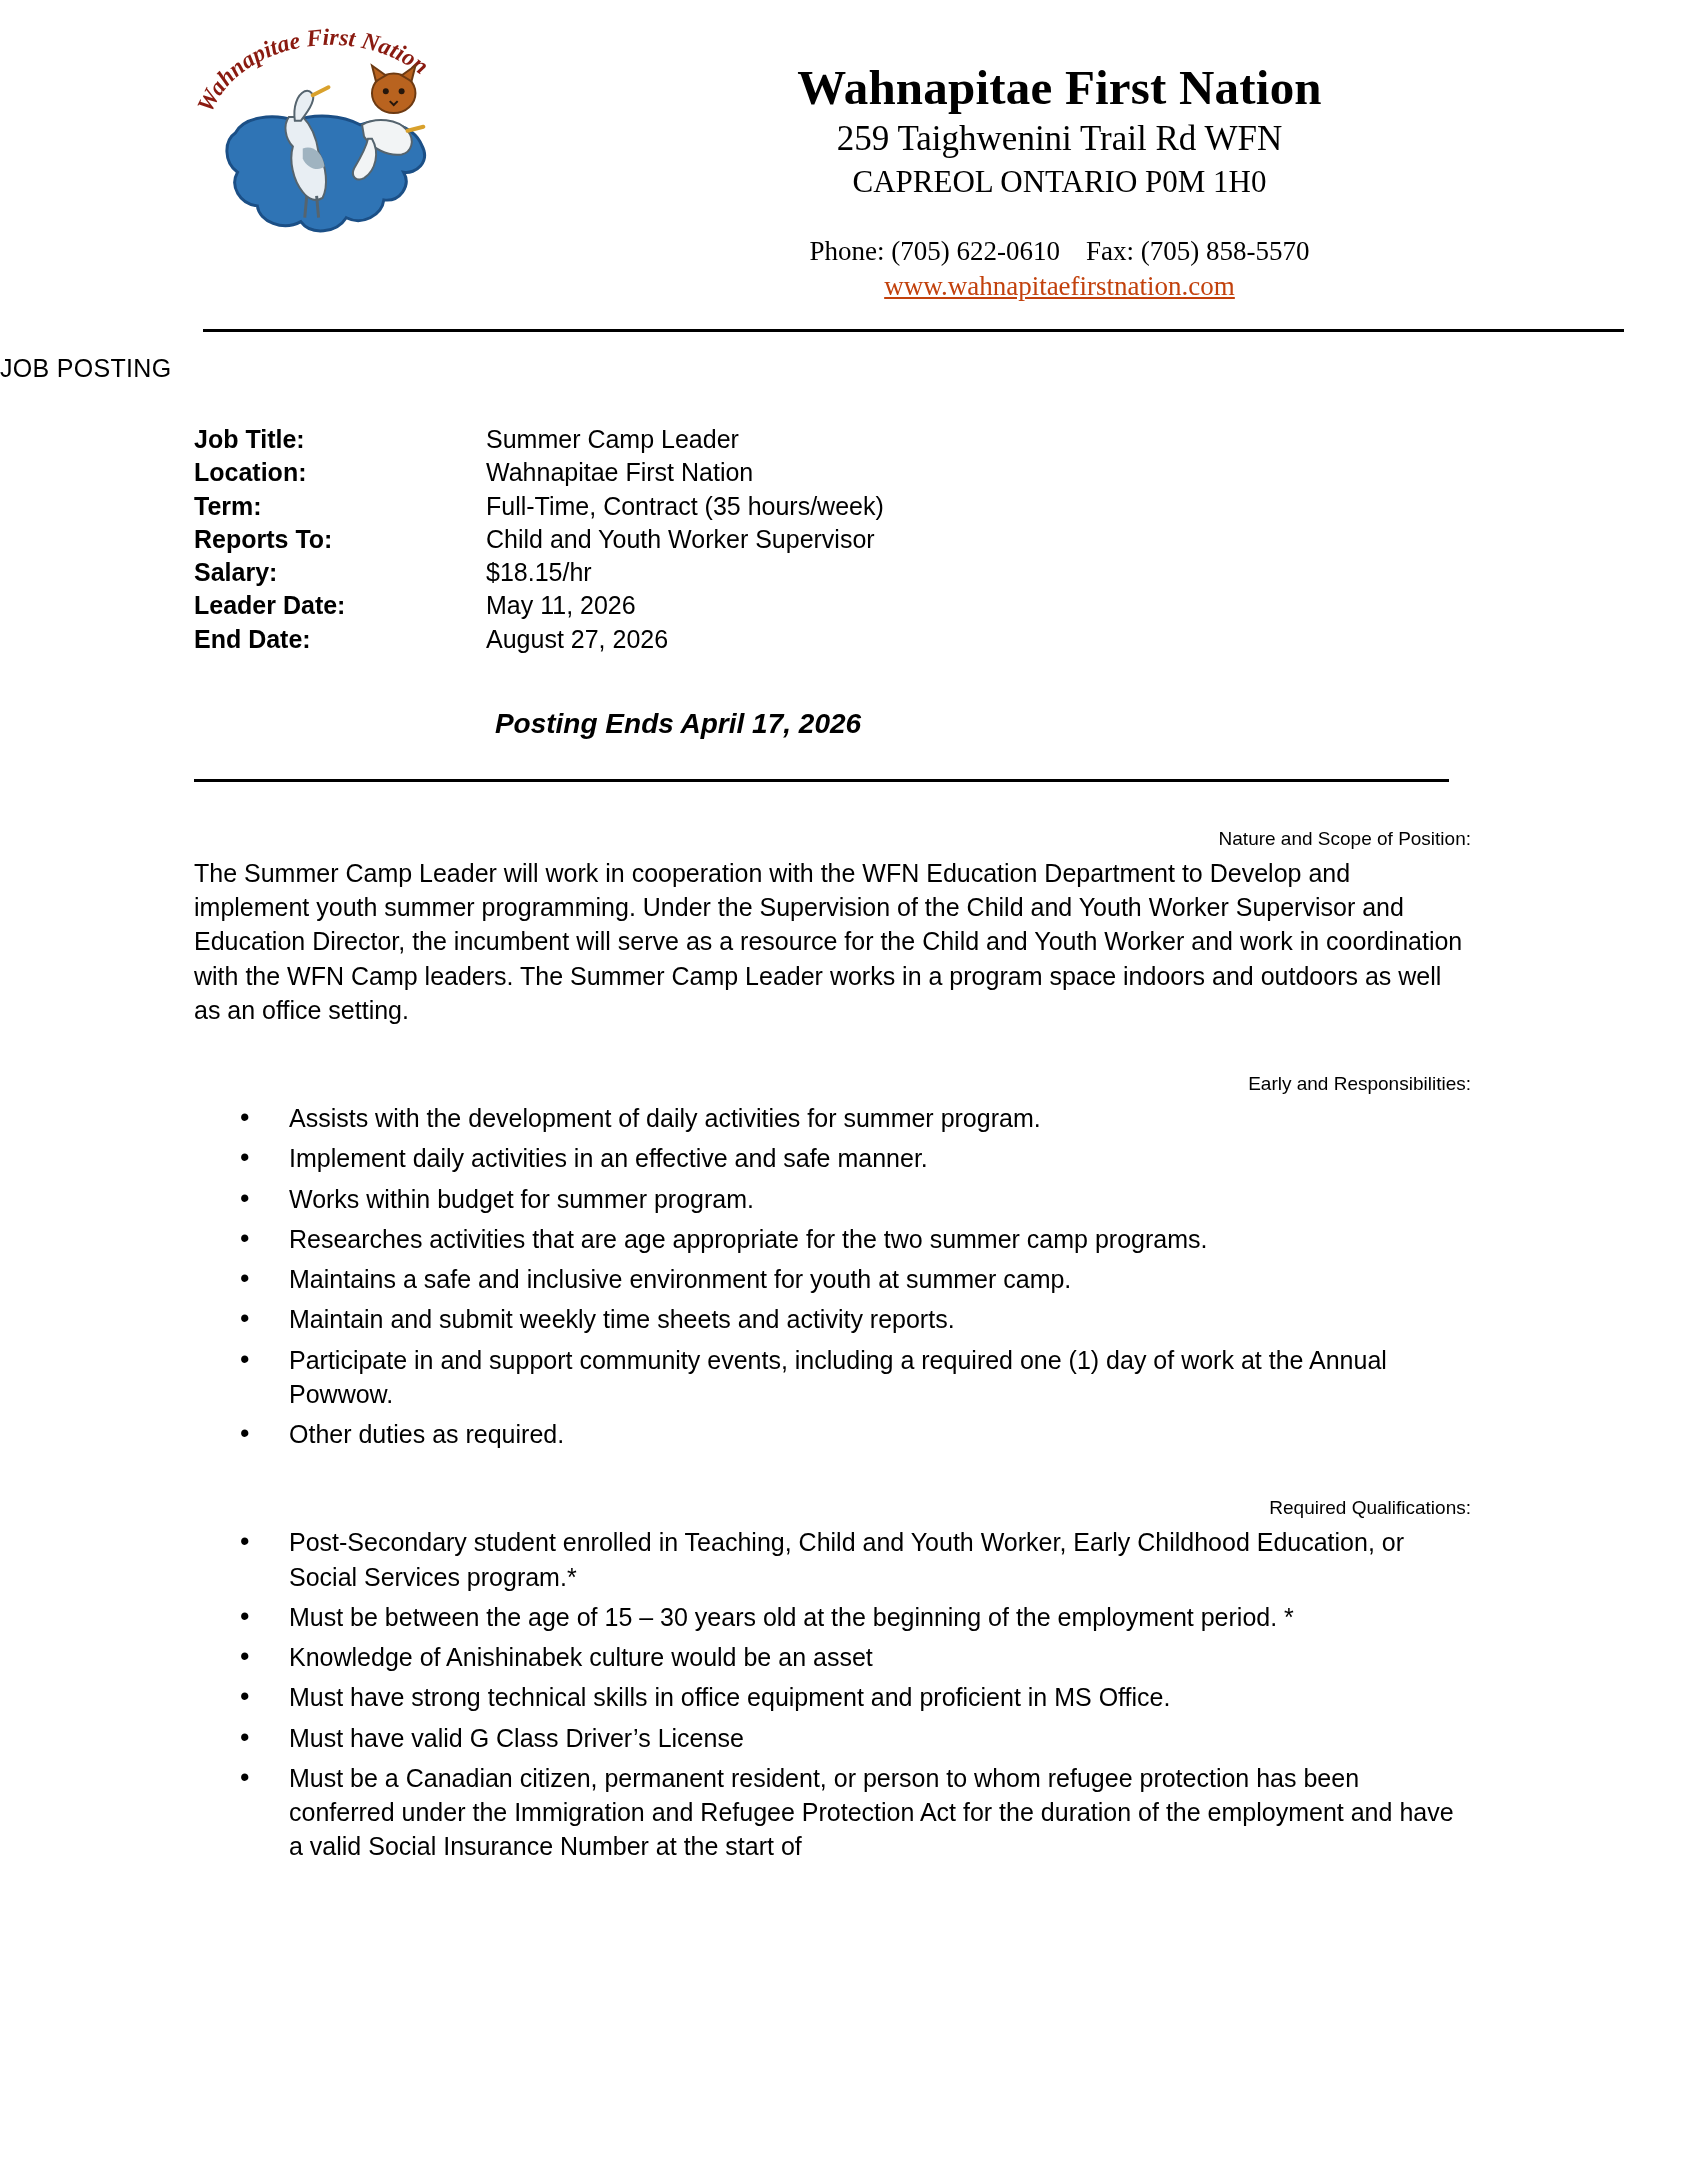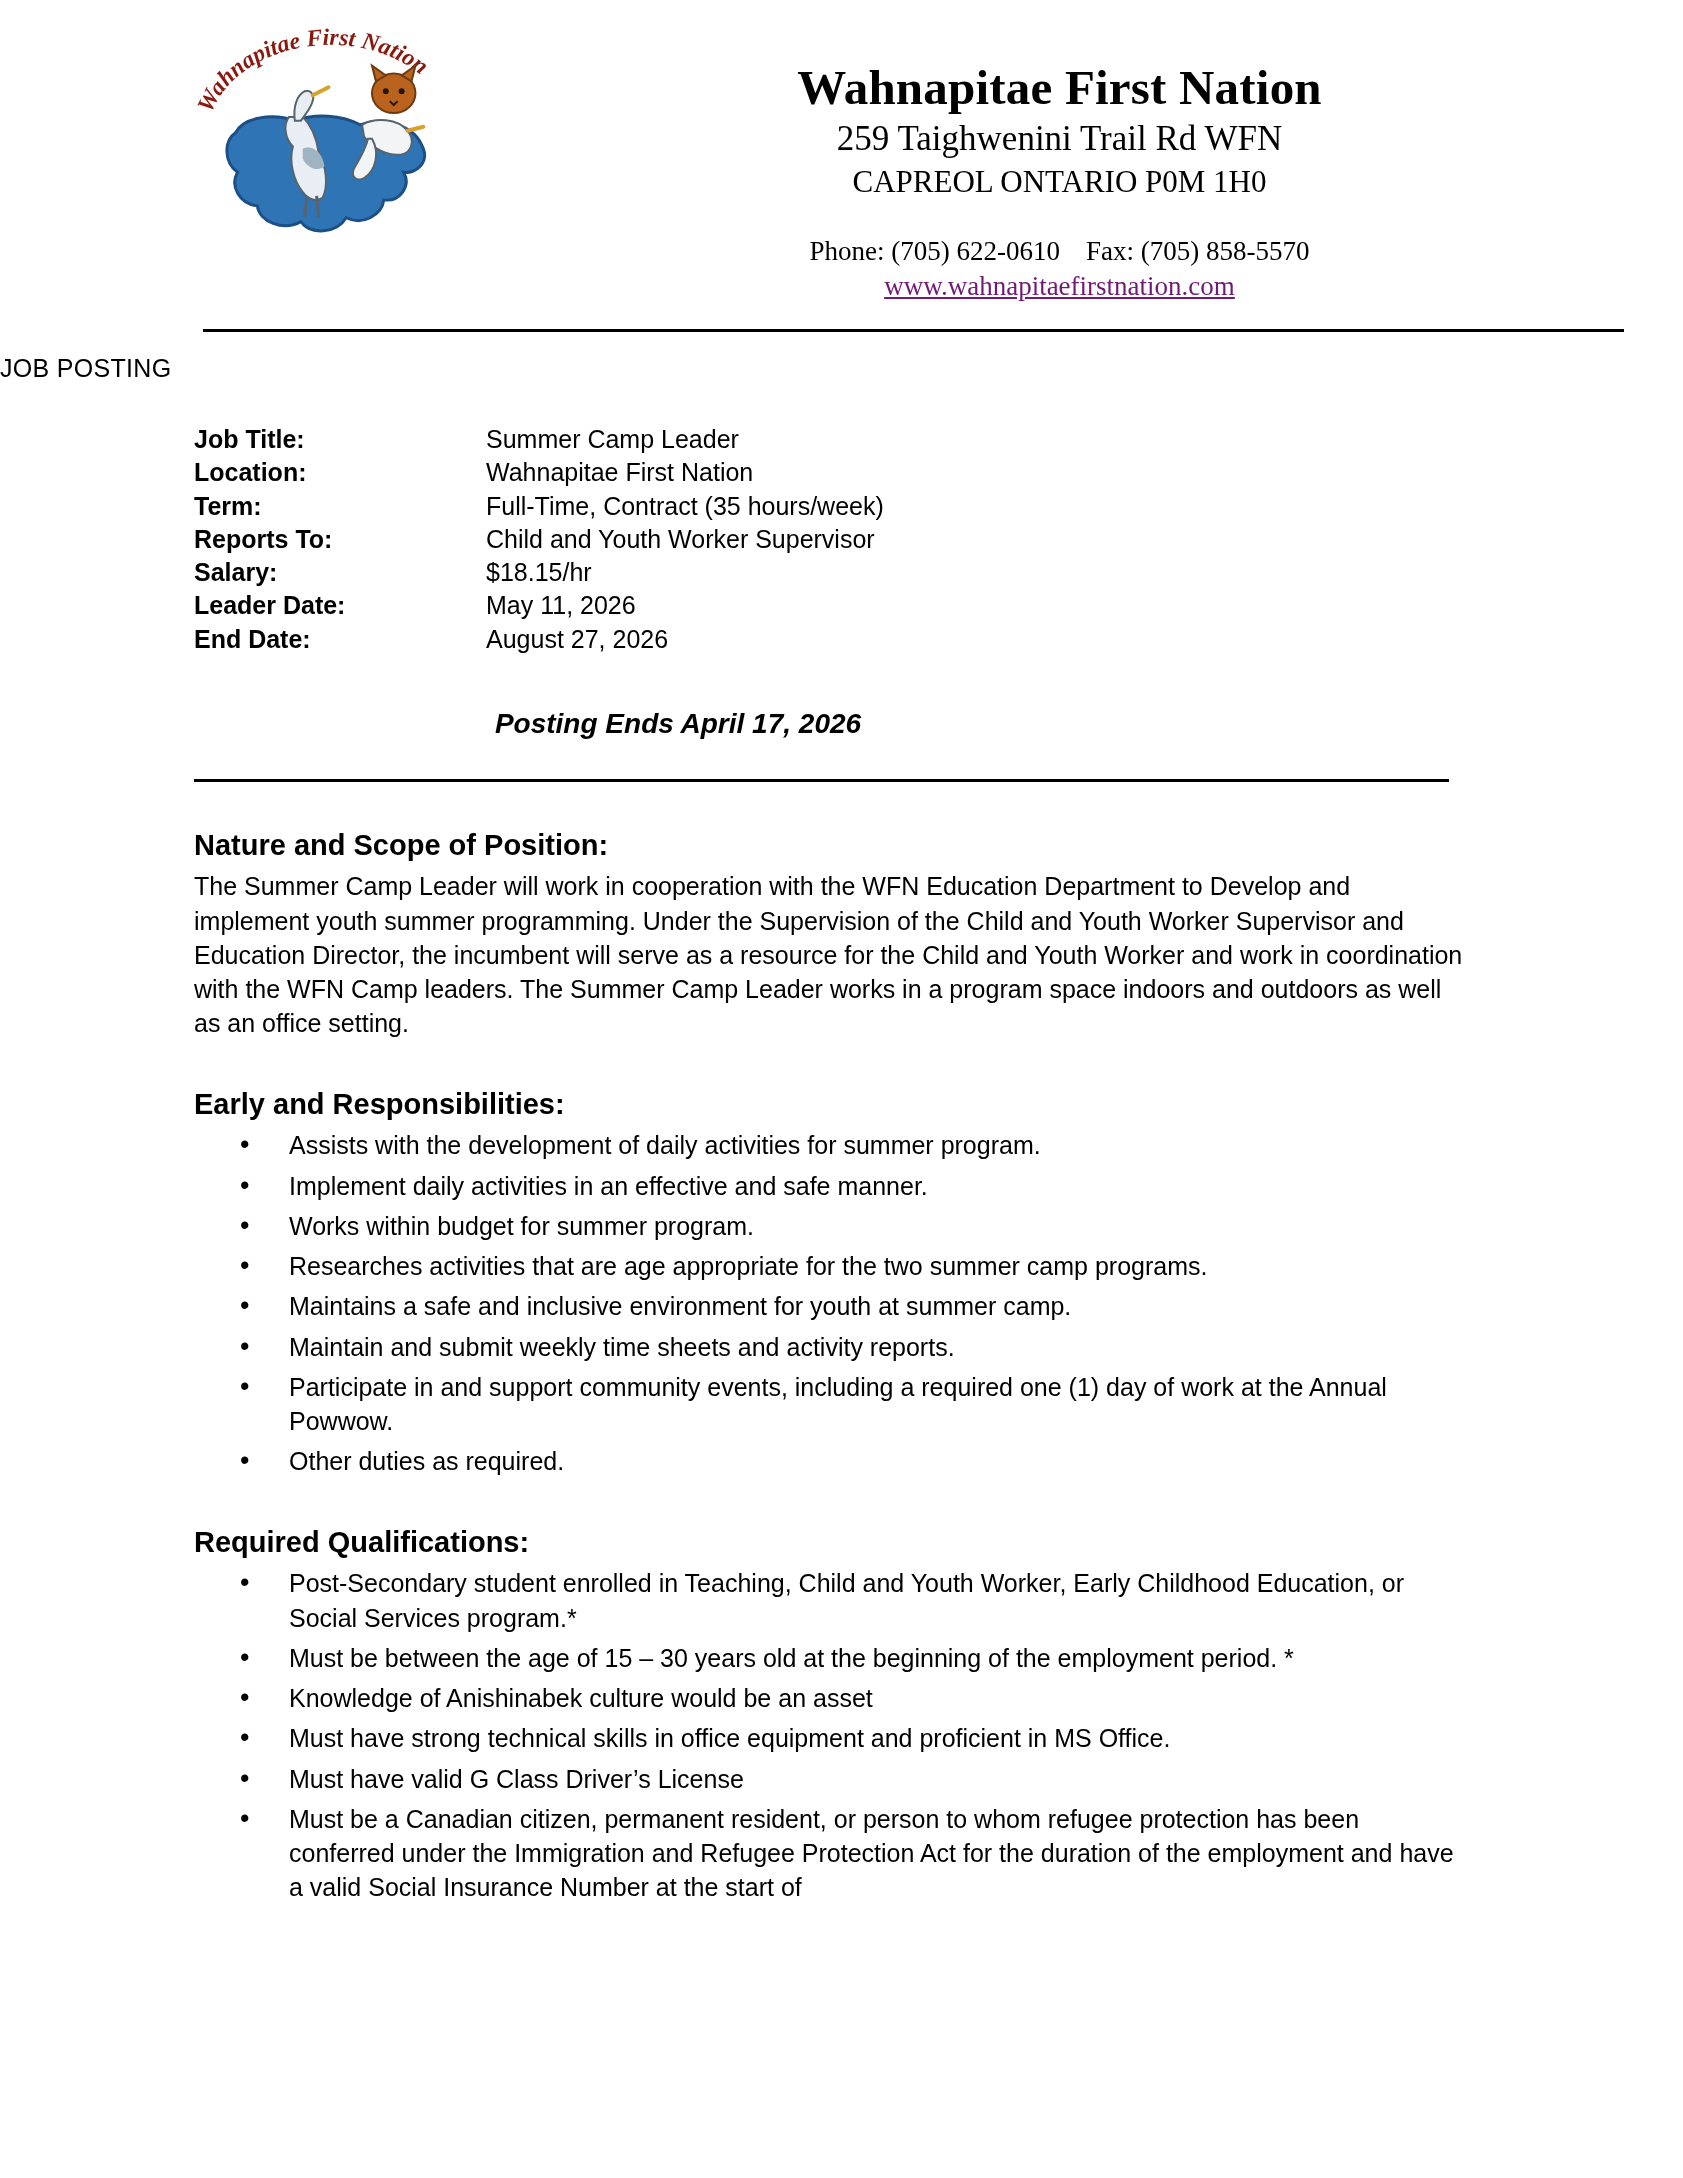--- a/index.html
+++ b/index.html
@@ -64,21 +64,21 @@
   }
   .org-contact {
     font-size: 27px;
     margin-top: 36px;
     font-family: "Liberation Serif", serif;
   }
   .org-contact .gap { display:inline-block; width: 26px; }
   .org-web {
     font-size: 27px;
     margin-top: 4px;
-    color: #701a75;
+    color: #c2410c;
     text-decoration: underline;
     font-family: "Liberation Serif", serif;
   }
 
   .rule {
     border-top: 3px solid #000;
     margin: 10px 59px 0 203px;
     width: 1421px;
   }
 
@@ -123,24 +123,25 @@
   }
 
   
   .body-wrap {
     margin: 0 0 0 194px;
     width: 1277px;
     font-size: 25px;
     line-height: 1.37;
   }
   .section-head {
-    font-weight: bold;
+    font-weight: normal;
     margin-top: 44px;
     margin-bottom: 4px;
-    font-size: 29px;
+    font-size: 19px;
+    text-align: right;
   }
   .para {
     margin: 0;
   }
   ul.bullets {
     list-style: none;
     margin: 4px 0 0 0;
     padding: 0;
   }
   ul.bullets li {

